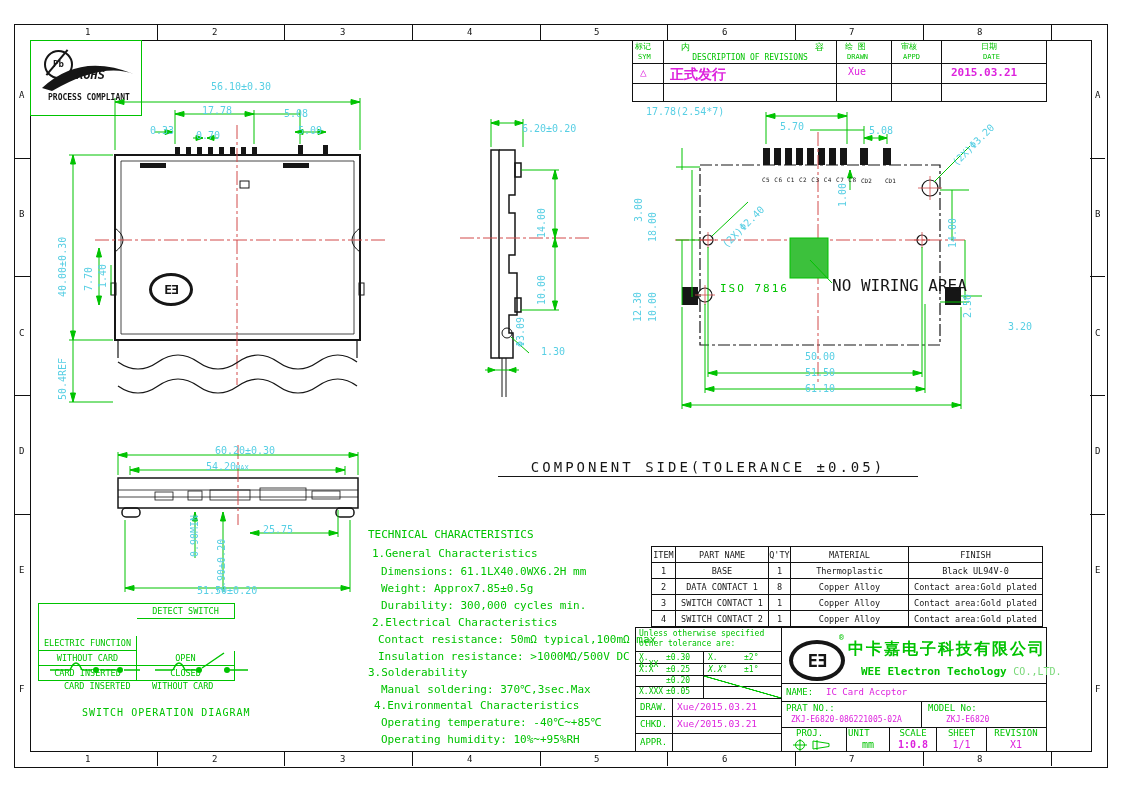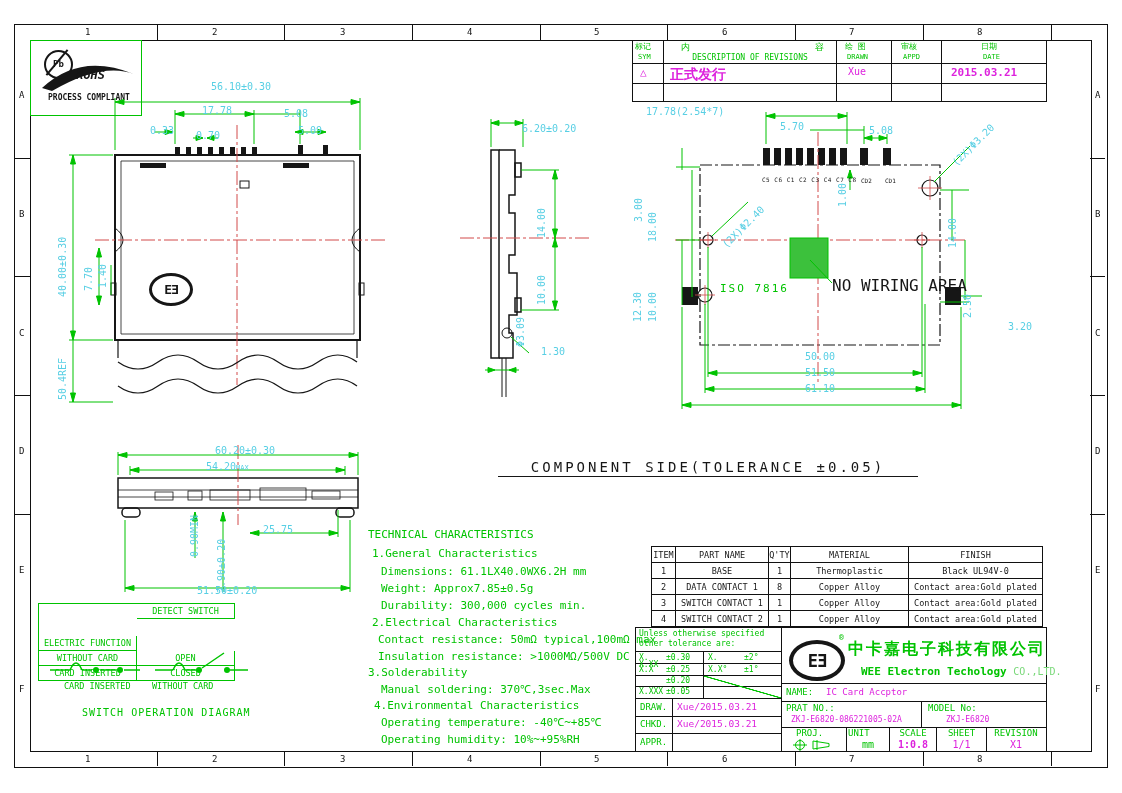--- a/index.html
+++ b/index.html
@@ -422,21 +422,21 @@
                 background:linear-gradient(to top right,transparent 48%,#00c300 49%,#00c300 51%,transparent 52%);"></div>
 
     <span class="t gr" style="left:3px;top:2px;font-size:8px;">Unless otherwise specified</span>
     <span class="t gr" style="left:3px;top:12px;font-size:8px;">other tolerance are:</span>
     <span class="t gr" style="left:3px;top:26px;font-size:8px;">X.</span>
     <span class="t gr" style="left:30px;top:26px;font-size:8px;">±0.30</span>
     <span class="t gr" style="left:72px;top:26px;font-size:8px;">X.</span>
     <span class="t gr" style="left:108px;top:26px;font-size:8px;">±2°</span>
     <span class="t gr" style="left:3px;top:38px;font-size:8px;">X.X</span>
     <span class="t gr" style="left:30px;top:38px;font-size:8px;">±0.25</span>
-    <span class="t gr" style="left:72px;top:38px;font-size:8px;">X.X°</span>
+    <span class="t gr" style="left:72px;top:38px;font-size:8px;font-style:italic;">X.X°</span>
     <span class="t gr" style="left:108px;top:38px;font-size:8px;">±1°</span>
     <span class="t gr" style="left:3px;top:33px;font-size:8px;">X.XX</span>
     <span class="t gr" style="left:30px;top:49px;font-size:8px;">±0.20</span>
     <span class="t gr" style="left:3px;top:60px;font-size:8px;">X.XXX</span>
     <span class="t gr" style="left:30px;top:60px;font-size:8px;">±0.05</span>
 
     <span class="t gr" style="left:4px;top:75px;font-size:9px;">DRAW.</span>
     <span class="t mg" style="left:41px;top:74px;font-size:9.5px;">Xue/2015.03.21</span>
     <span class="t gr" style="left:4px;top:92px;font-size:9px;">CHKD.</span>
     <span class="t mg" style="left:41px;top:91px;font-size:9.5px;">Xue/2015.03.21</span>

